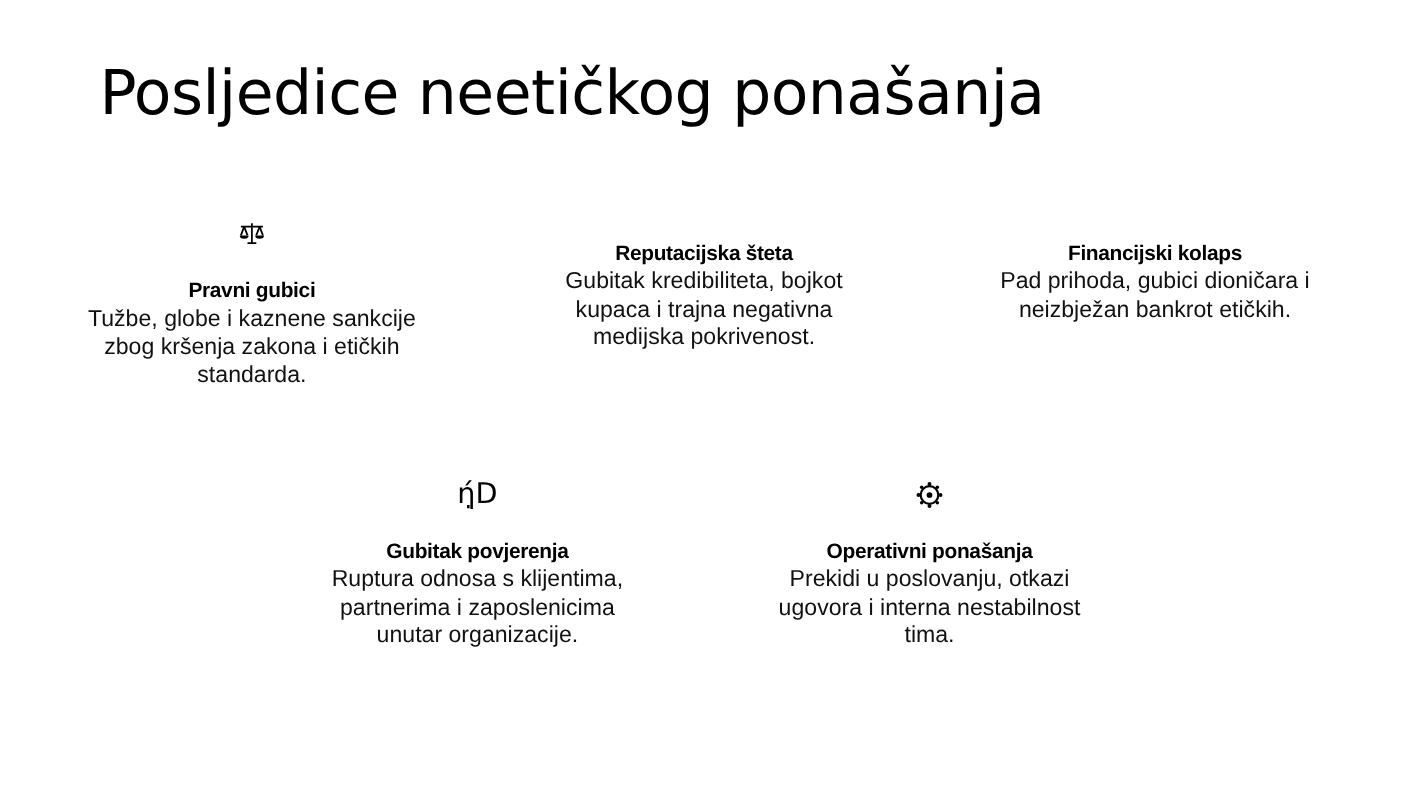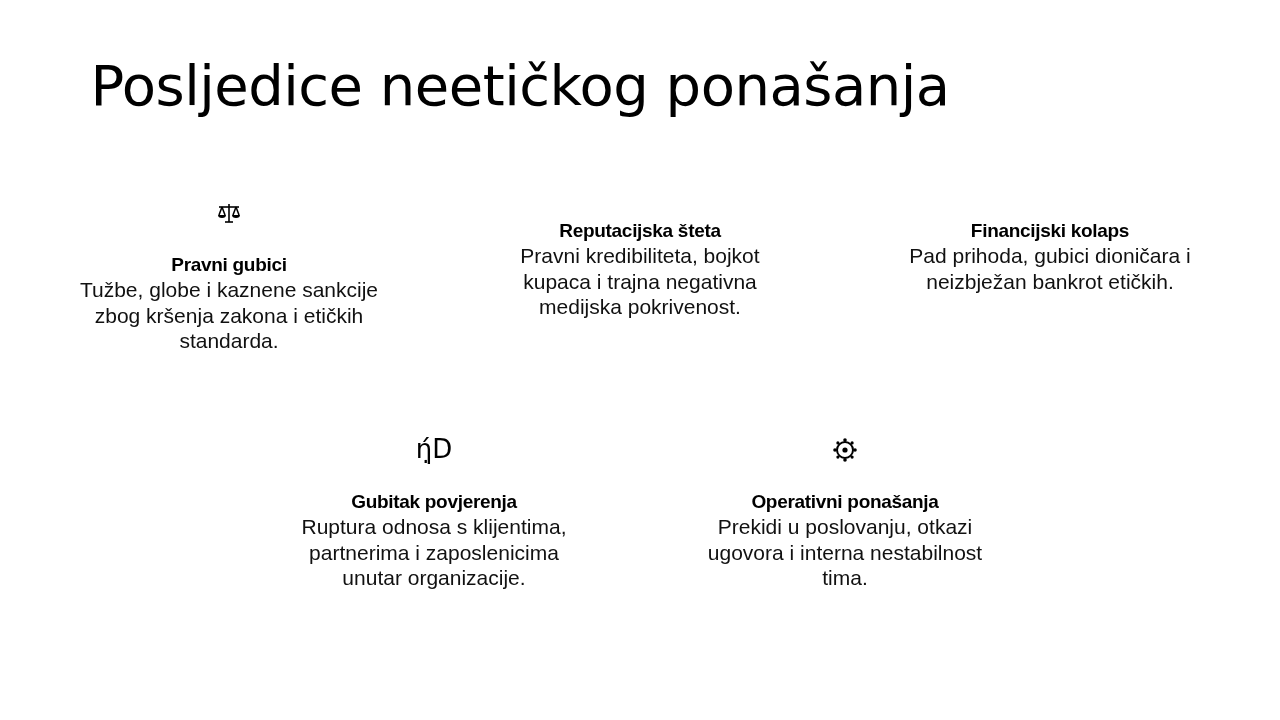--- a/index.html
+++ b/index.html
@@ -83,21 +83,21 @@
       <path d="M2 14 h8 a4 3 0 0 1 -8 0z" fill="#000"></path>
       <path d="M16 14 h8 a4 3 0 0 1 -8 0z" fill="#000"></path>
     </svg>
   </span>
   <span class="heading">Pravni gubici</span>
   <span class="desc">Tužbe, globe i kaznene sankcije zbog kršenja zakona i etičkih standarda.</span>
 </div>
 
 <div class="card" style="left:480px; top:195px;">
   <span class="heading">Reputacijska šteta</span>
-  <span class="desc">Pravni kredibiliteta, bojkot kupaca i trajna negativna medijska pokrivenost.</span>
+  <span class="desc">Gubitak kredibiliteta, bojkot kupaca i trajna negativna medijska pokrivenost.</span>
 </div>
 
 <div class="card" style="left:890px; top:195px;">
   <span class="heading">Financijski kolaps</span>
   <span class="desc">Pad prihoda, gubici dioničara i neizbježan bankrot etičkih.</span>
 </div>
 
 <div class="card" style="left:274px; top:432px;">
   <span class="icon">ή̣D</span>
   <span class="heading">Gubitak povjerenja</span>

